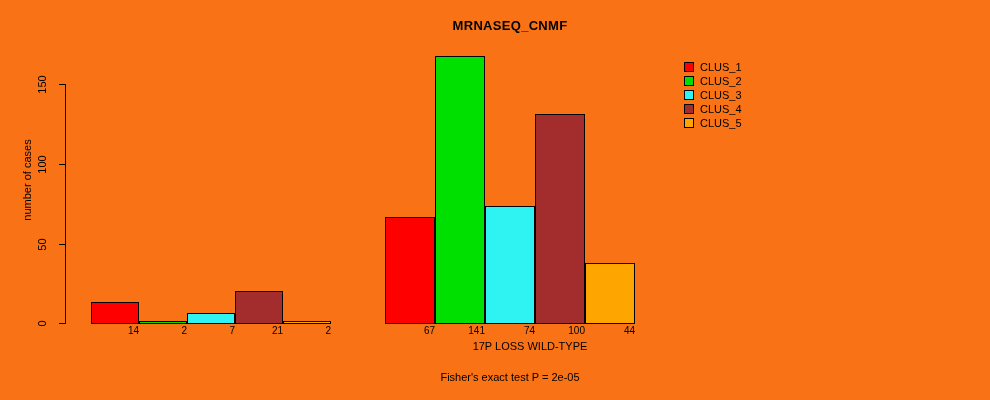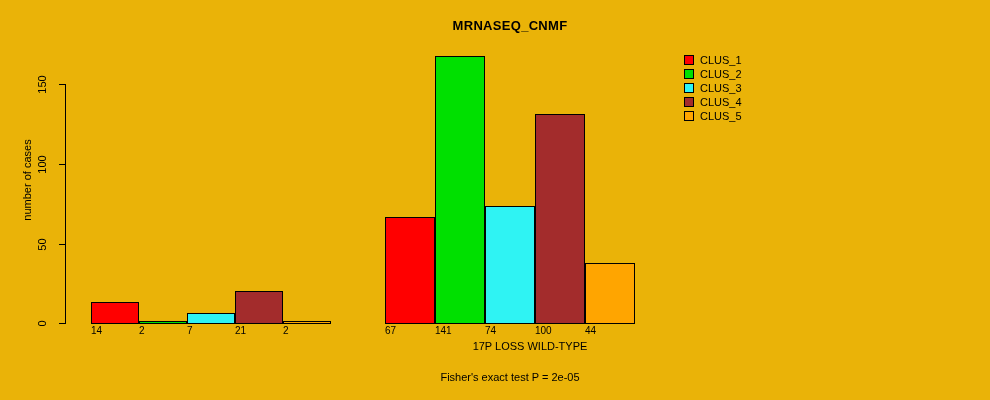--- a/index.html
+++ b/index.html
@@ -8,21 +8,21 @@
     background: #ffffff;
   }
   body {
     font-family: "Liberation Sans", sans-serif;
     color: #000000;
   }
   #root {
     position: relative;
     width: 990px;
     height: 400px;
-    background: #eab308;
+    background: #f97316;
     overflow: hidden;
   }
   .abs { position: absolute; }
 
   
   #chart-title {
     left: 0;
     top: 18px;
     width: 990px;
     text-align: center;
@@ -74,21 +74,21 @@
     position: absolute;
     bottom: 0;
     border: 1px solid #000000;
     box-sizing: border-box;
   }
   .bar-count {
     position: absolute;
     top: 326px;
     font-size: 10px;
     line-height: 10px;
-    text-align: left;
+    text-align: right;
     white-space: nowrap;
   }
   .panel-label {
     position: absolute;
     top: 341px;
     font-size: 11px;
     line-height: 11px;
     text-align: center;
     white-space: nowrap;
   }
@@ -99,21 +99,21 @@
     top: 371px;
     width: 990px;
     text-align: center;
     font-size: 11px;
     white-space: nowrap;
   }
 
   
   #legend {
     left: 684px;
-    top: 53px;
+    top: 60px;
   }
   .legend-row {
     position: relative;
     height: 14px;
     display: flex;
     align-items: center;
   }
   .legend-swatch {
     width: 10px;
     height: 10px;

